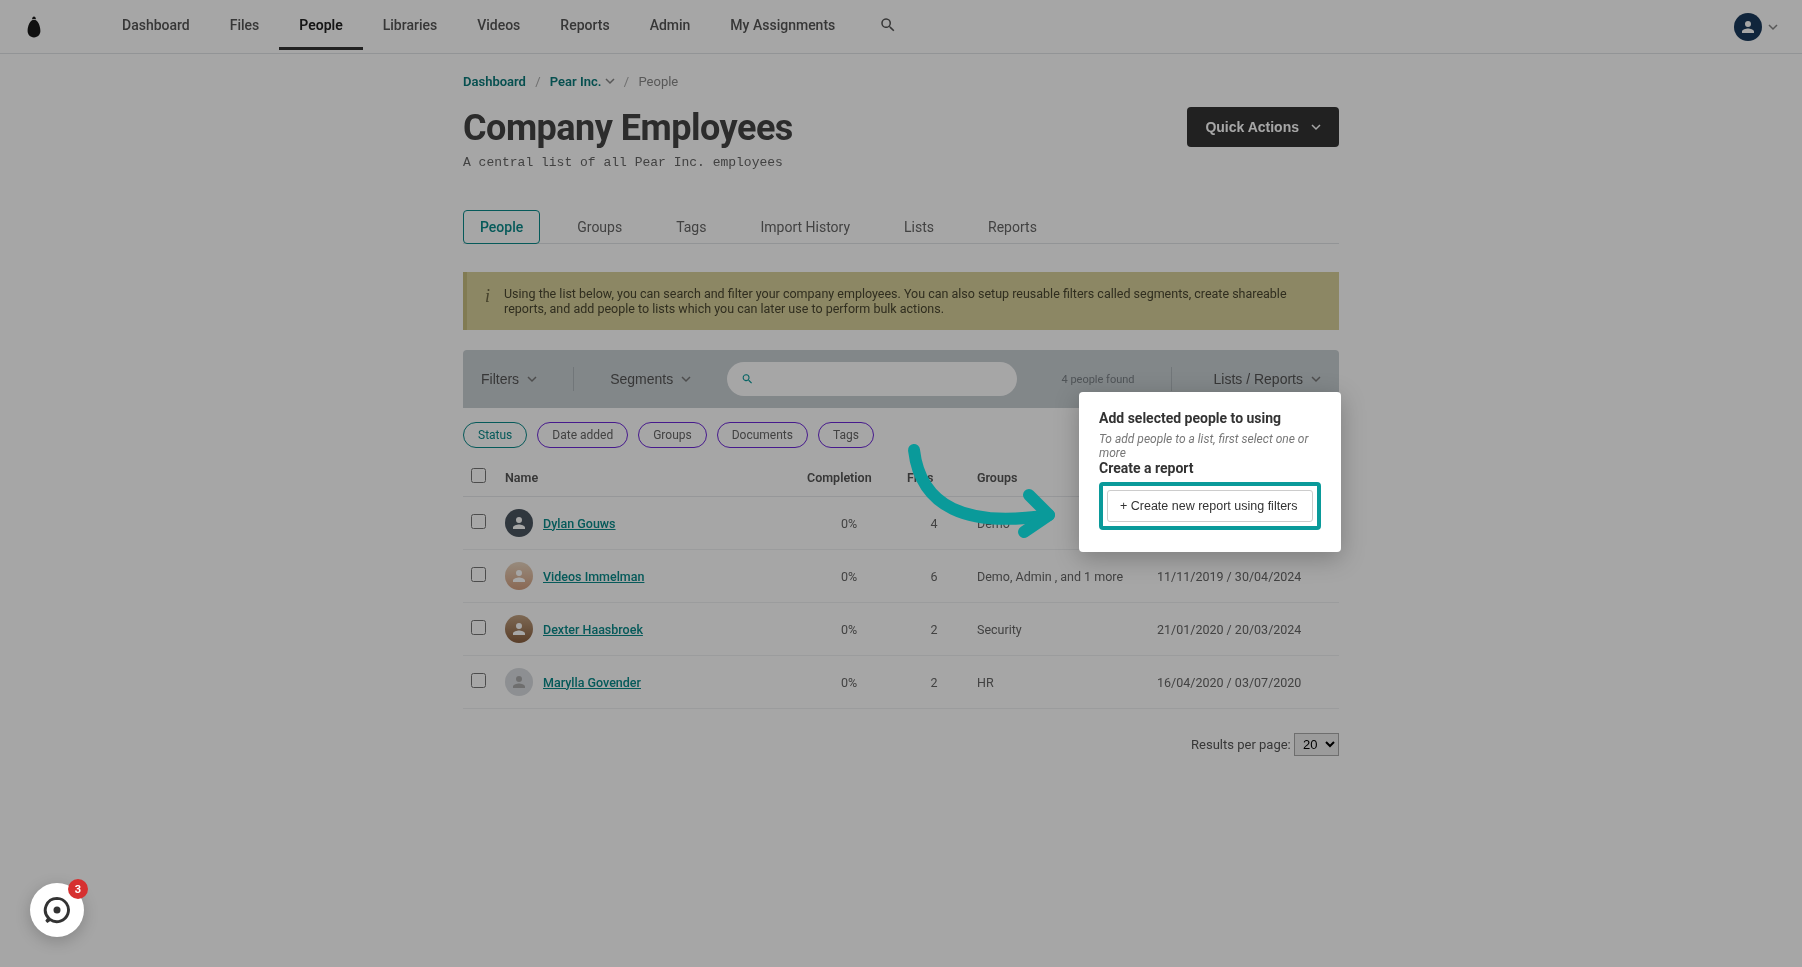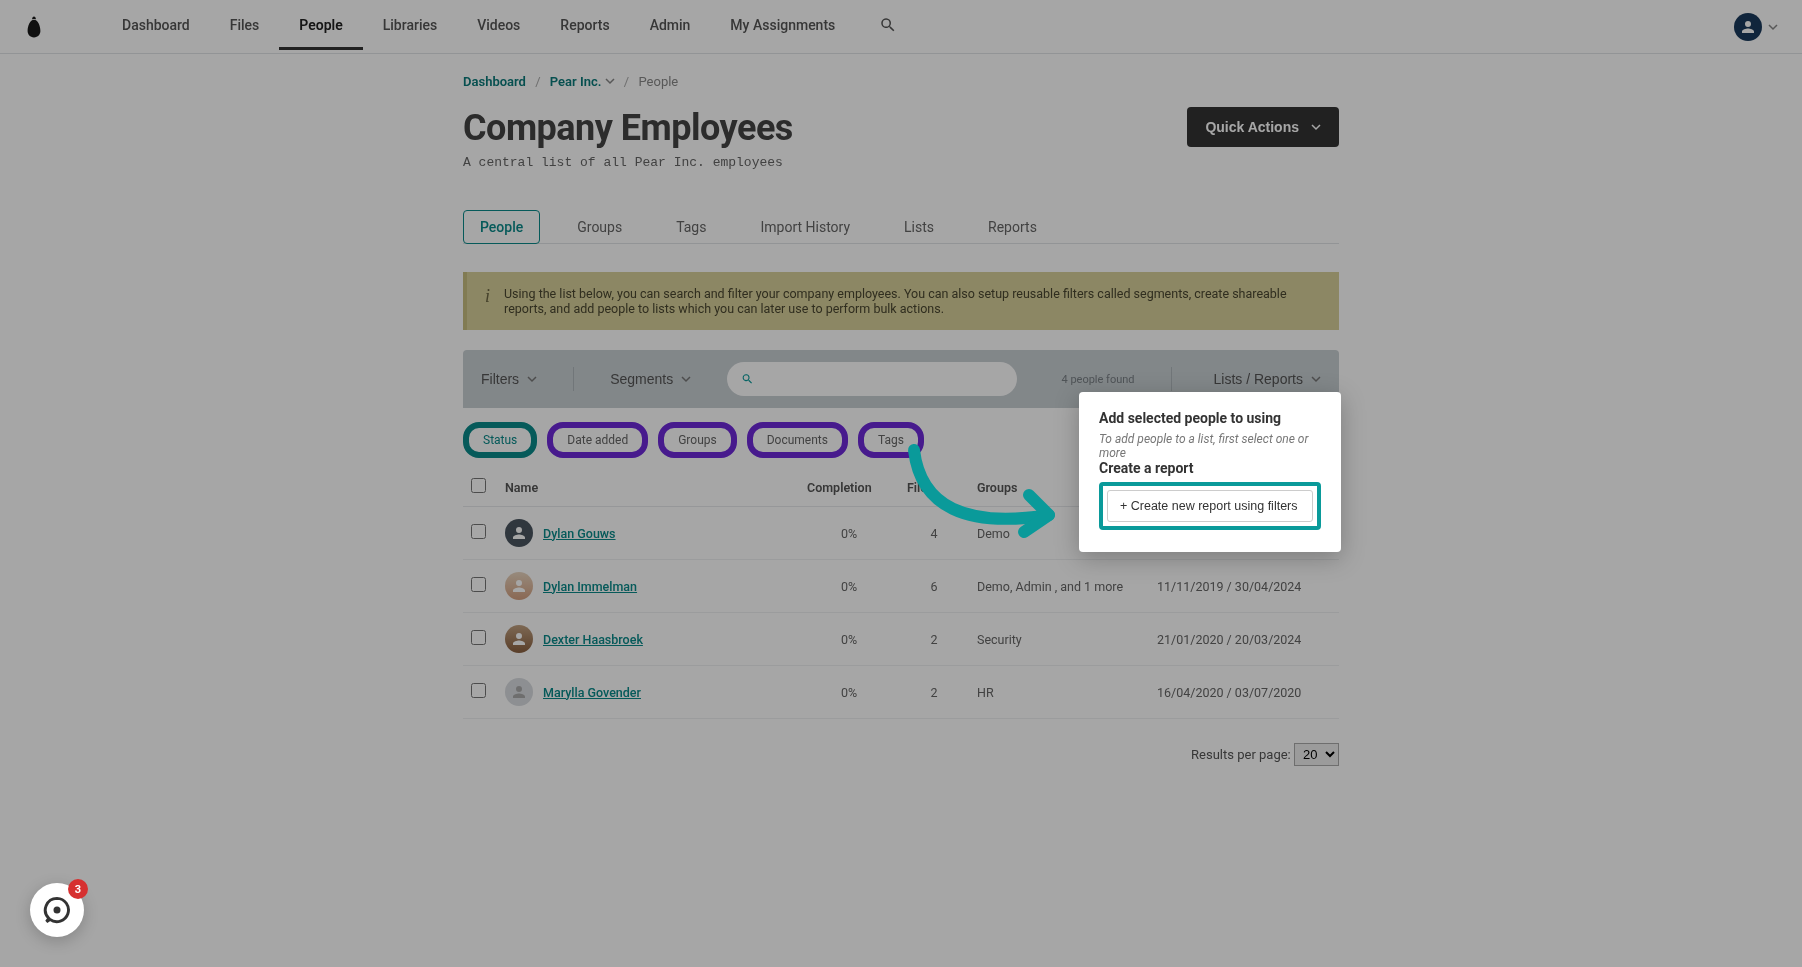--- a/index.html
+++ b/index.html
@@ -29,21 +29,21 @@
 .info-banner { background: #d7cf9a; border-left: 4px solid #c7bd80; padding: 14px 18px; font-size: 12.5px; color: #4a4730; display: flex; gap: 14px; margin-bottom: 20px; }
 .info-banner .info-i { font-family: Georgia, serif; font-style: italic; font-size: 18px; color: #6b6542; }
 .toolbar { background: #c8cfd3; border-radius: 4px 4px 0 0; padding: 12px 18px; display: flex; align-items: center; gap: 36px; position: relative; }
 .tool-btn { background: transparent; border: none; font-size: 14px; color: #555; display: flex; align-items: center; gap: 8px; cursor: pointer; font-weight:500; }
 .divider { width: 1px; height: 24px; background: #aeb6bb; }
 .search-pill { flex: 0 0 auto; width: 290px; background: #fff; border-radius: 20px; height: 34px; display: flex; align-items: center; padding: 0 14px; gap: 8px; }
 .search-pill input { border: none; outline: none; width: 100%; font-size: 13px; }
 .found-text { margin-left: auto; font-size: 11px; color: #7a8186; }
 .lists-btn { margin-left: 6px; }
 .chips { padding: 14px 0 10px; display: flex; gap: 10px; }
-.chip { border: 6px solid #6d28d9; border-radius: 16px; padding: 5px 14px; font-size: 12px; color: #666; background: #fff; cursor: pointer; }
+.chip { border: 1px solid #6d28d9; border-radius: 16px; padding: 5px 14px; font-size: 12px; color: #666; background: #fff; cursor: pointer; }
 .chip.active { border-color: #0a8a8a; color: #0a8a8a; }
 .ptable { width: 100%; border-collapse: collapse; }
 .ptable th { text-align: left; font-size: 12.5px; font-weight: 600; color: #555; padding: 10px 8px; border-bottom: 1px solid #e6e9eb; }
 .ptable td { padding: 12px 8px; border-bottom: 1px solid #eef0f1; font-size: 12.5px; color: #666; }
 .name-cell { display: flex; align-items: center; gap: 10px; }
 .pavatar { width: 28px; height: 28px; border-radius: 50%; background: #4a5560; display: flex; align-items: center; justify-content: center; overflow: hidden; }
 .pavatar.placeholder { background: #d9dce0; }
 .pavatar svg { width: 18px; height: 18px; fill: #fff; }
 .pavatar.placeholder svg { fill: #aaa; }
 .pname { color: #0a8a8a; font-weight: 500; }
@@ -219,21 +219,21 @@
         </tr>
         <tr>
           <td><input type="checkbox" class="chk" style=""></td>
           <td>
             <div class="name-cell">
               <span class="pavatar" style="background:linear-gradient(#e8d5c0,#d4a080);">
                 <svg viewBox="0 0 24 24">
                   <path d="M12 12a4 4 0 1 0-4-4 4 4 0 0 0 4 4zm0 2c-2.67 0-8 1.34-8 4v2h16v-2c0-2.66-5.33-4-8-4z"></path>
                 </svg>
               </span>
-              <a href="#" class="pname">Dylan Immelman</a>
+              <a href="#" class="pname">Videos Immelman</a>
             </div>
           </td>
           <td class="center">0%</td>
           <td class="center">6</td>
           <td>Demo, Admin , and 1 more</td>
           <td>11/11/2019 / 30/04/2024</td>
         </tr>
         <tr>
           <td><input type="checkbox" class="chk" style=""></td>
           <td>

